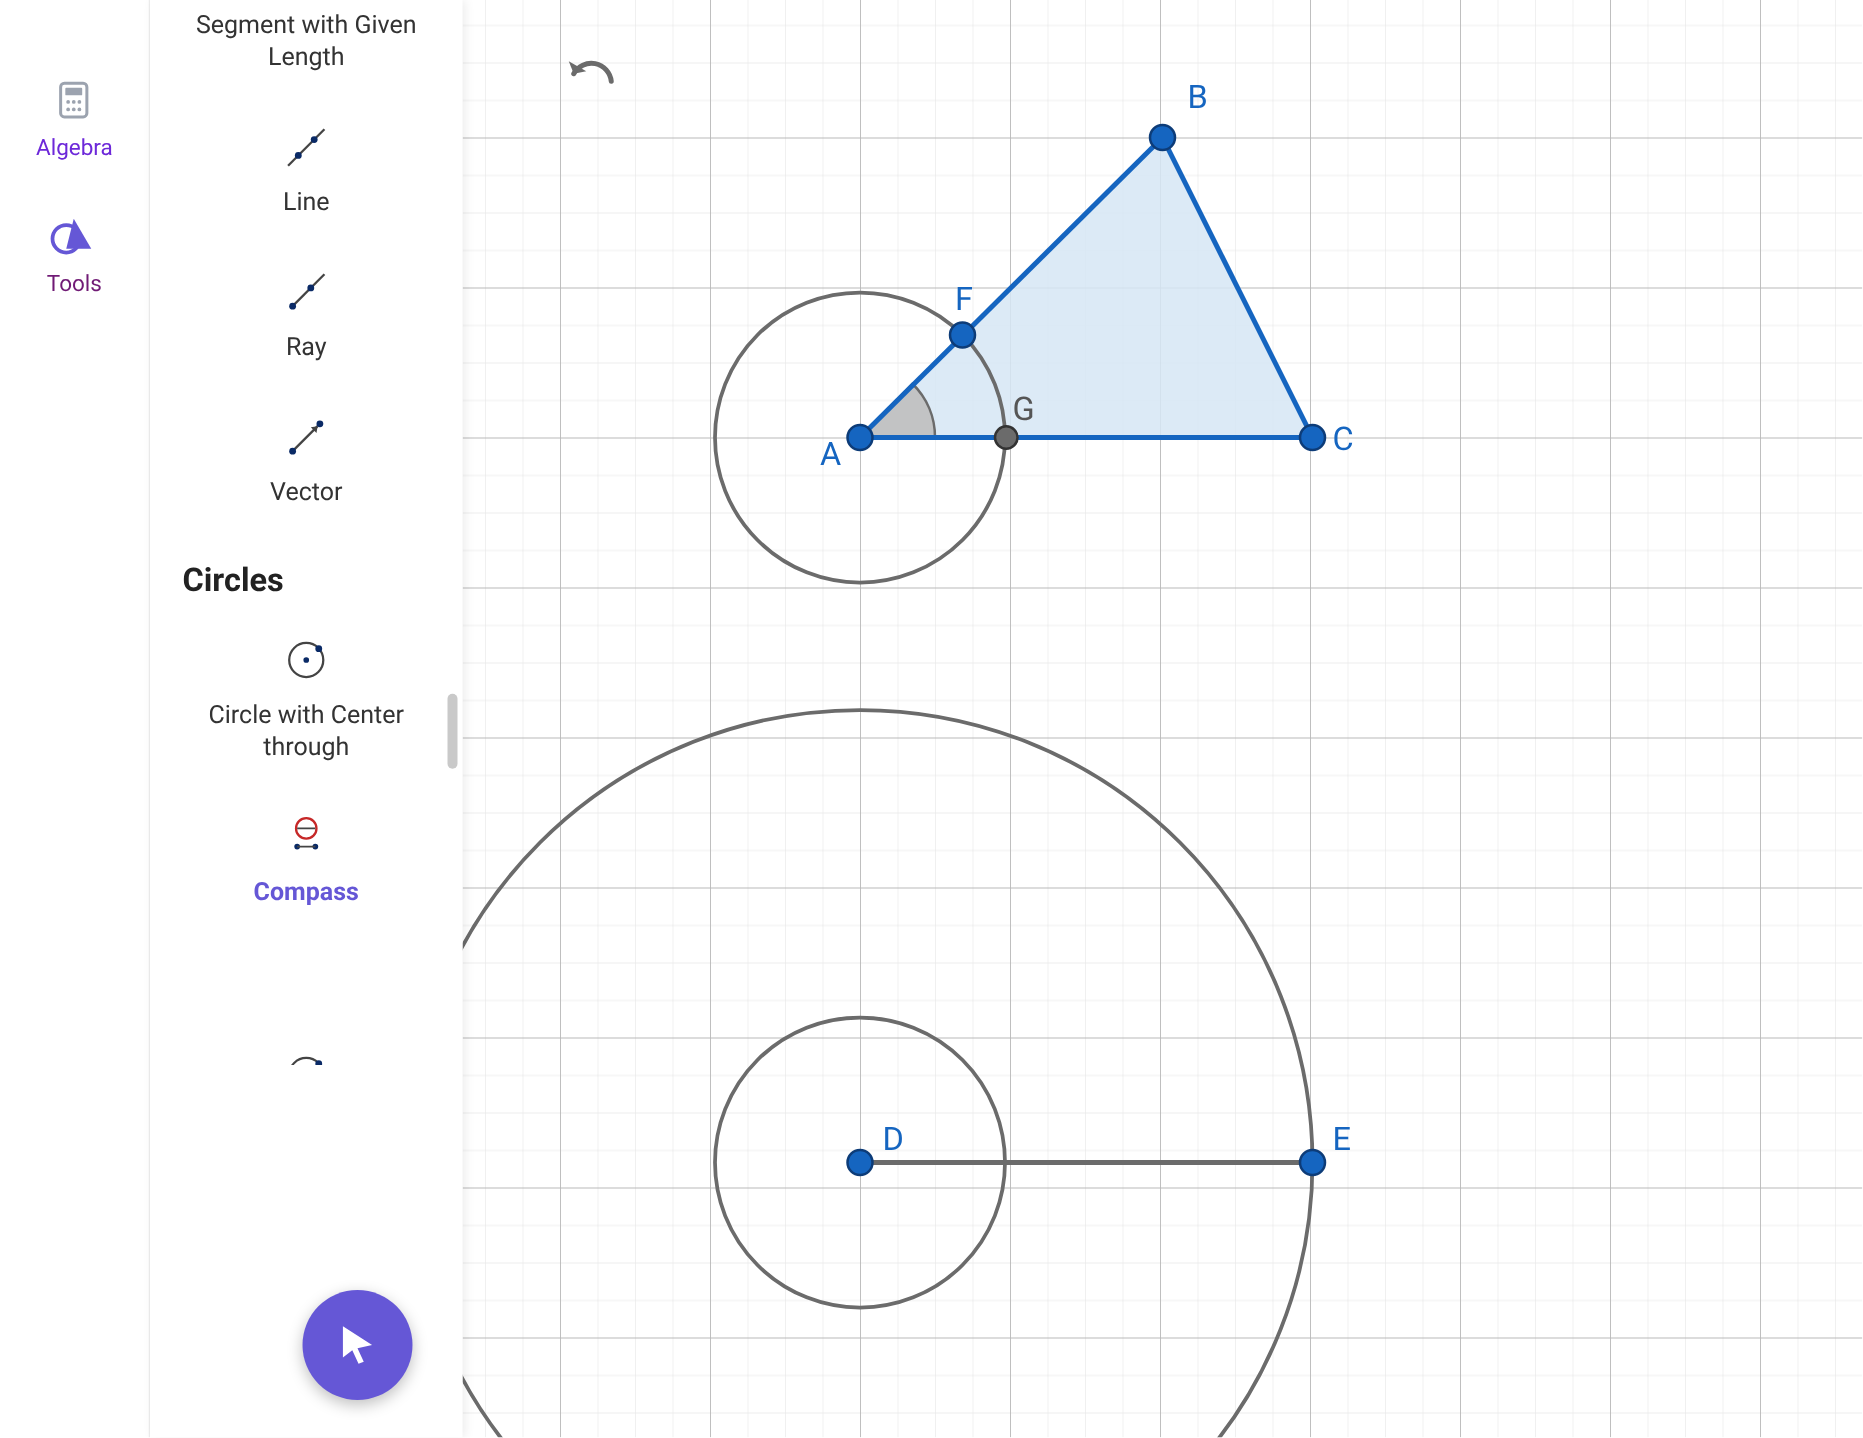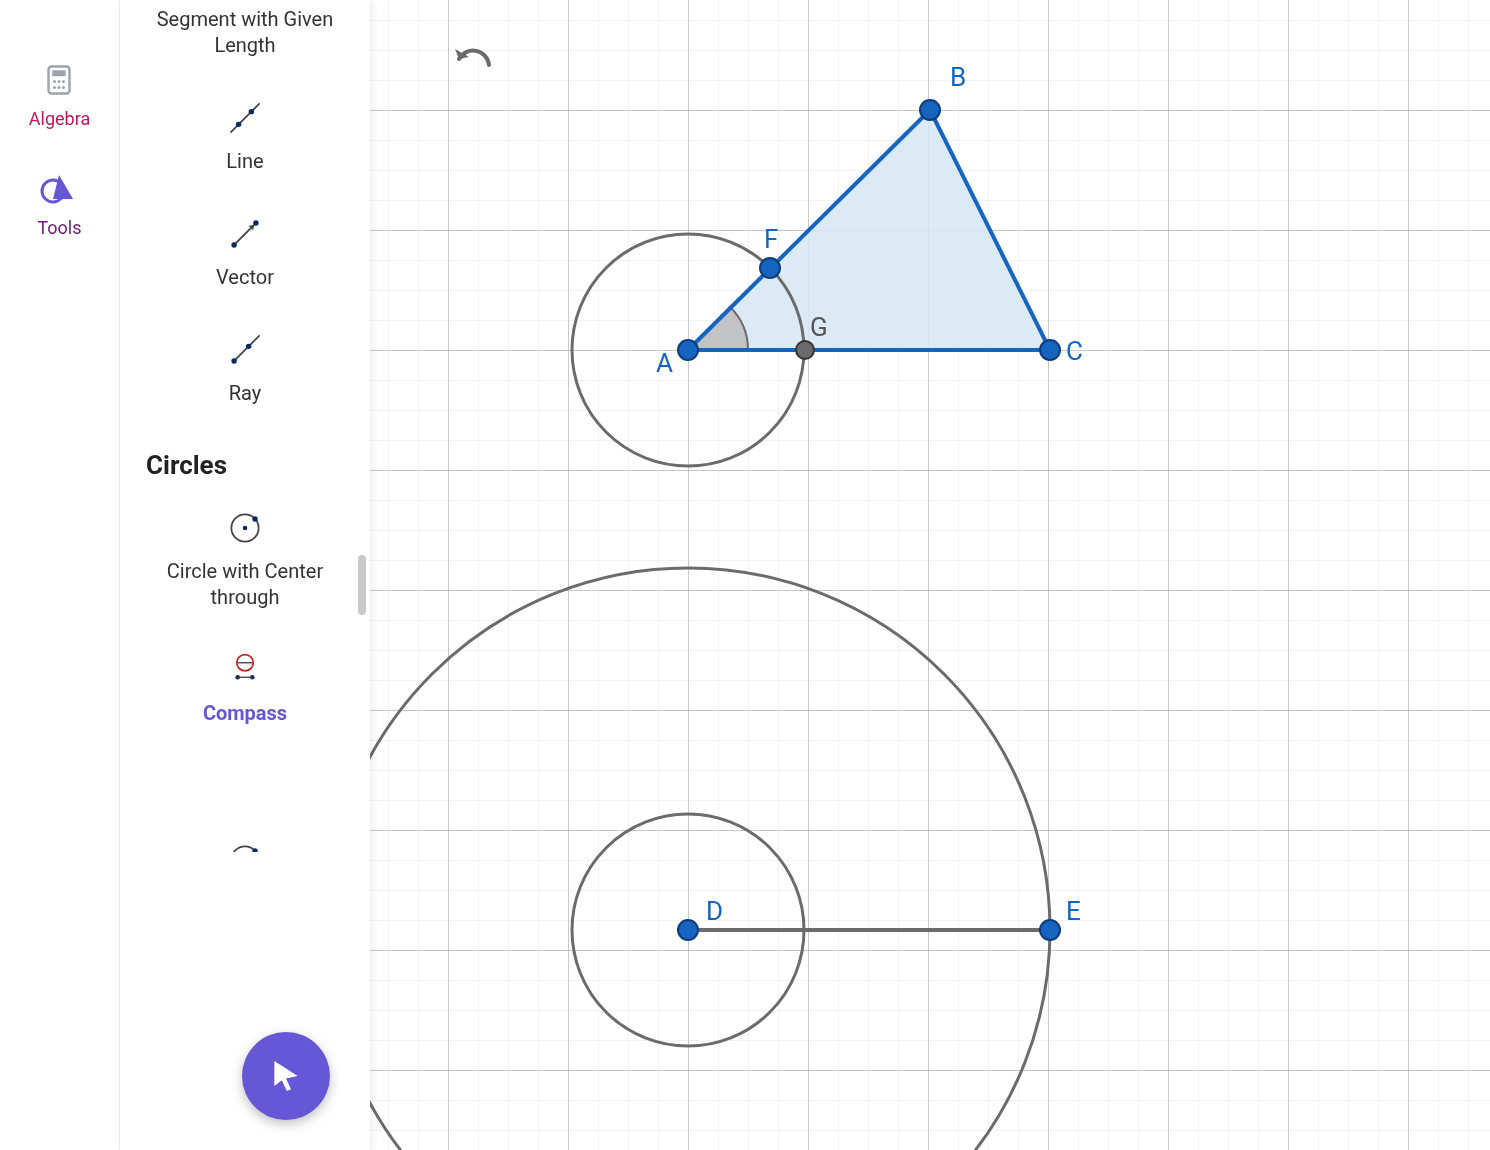--- a/index.html
+++ b/index.html
@@ -1,21 +1,21 @@
 <!DOCTYPE html>
 <html><head>
 <meta charset="utf-8">
 <style>
   * { box-sizing: border-box; margin: 0; padding: 0; }
   html, body { width: 100%; height: 100%; font-family: -apple-system, BlinkMacSystemFont, "Segoe UI", Roboto, Arial, sans-serif; background: #fff; overflow: hidden; }
   .app { display: flex; width: 1490px; height: 1150px; position: relative; }
   
   
   .left-rail { width: 120px; background: #fff; display: flex; flex-direction: column; align-items: center; padding-top: 60px; gap: 40px; border-right: 1px solid #eee; }
-  .rail-item { display: flex; flex-direction: column; align-items: center; gap: 8px; cursor: pointer; color: #be185d; font-size: 18px; }
+  .rail-item { display: flex; flex-direction: column; align-items: center; gap: 8px; cursor: pointer; color: #6d28d9; font-size: 18px; }
   .rail-item.active { color: #701a75; }
   .rail-icon { width: 40px; height: 40px; display: flex; align-items: center; justify-content: center; }
   
   
   .tools-panel { width: 250px; background: #fff; box-shadow: 2px 0 8px rgba(0,0,0,0.08); display: flex; flex-direction: column; align-items: center; padding: 12px 20px 23px 20px; overflow-y: auto; position: relative; z-index: 2; }
   .tool-item { display: flex; flex-direction: column; align-items: center; gap: 10px; cursor: pointer; color: #333; font-size: 20px; text-align: center; margin-bottom: 40px; width: 100%; }
   .tool-item.selected .tool-label { color: #6557d6; font-weight: 700; }
   .tool-icon { width: 40px; height: 40px; display: flex; align-items: center; justify-content: center; }
   .tool-label { line-height: 1.3; }
   .section-header { align-self: flex-start; font-size: 26px; color: #222; margin: 4px 0 28px 6px; font-weight: 700; }
@@ -75,38 +75,38 @@
           <circle cx="15" cy="29" r="3" fill="#0a2a66"></circle>
           <circle cx="29" cy="15" r="3" fill="#0a2a66"></circle>
         </svg>
       </div>
       <div class="tool-label">Line</div>
     </div>
 
     <div class="tool-item">
       <div class="tool-icon">
         <svg width="44" height="44" viewBox="0 0 44 44">
+          <line x1="10" y1="34" x2="38" y2="6" stroke="#444" stroke-width="2"></line>
+          <circle cx="10" cy="34" r="3" fill="#0a2a66"></circle>
+          <circle cx="26" cy="18" r="3" fill="#0a2a66"></circle>
+        </svg>
+      </div>
+      <div class="tool-label">Ray</div>
+    </div>
+
+    <div class="tool-item">
+      <div class="tool-icon">
+        <svg width="44" height="44" viewBox="0 0 44 44">
           <line x1="10" y1="34" x2="32" y2="12" stroke="#444" stroke-width="2"></line>
           <path d="M32 12 L26 13 L31 18 Z" fill="#444"></path>
           <circle cx="10" cy="34" r="3" fill="#0a2a66"></circle>
           <circle cx="34" cy="10" r="3" fill="#0a2a66"></circle>
         </svg>
       </div>
       <div class="tool-label">Vector</div>
-    </div>
-
-    <div class="tool-item">
-      <div class="tool-icon">
-        <svg width="44" height="44" viewBox="0 0 44 44">
-          <line x1="10" y1="34" x2="38" y2="6" stroke="#444" stroke-width="2"></line>
-          <circle cx="10" cy="34" r="3" fill="#0a2a66"></circle>
-          <circle cx="26" cy="18" r="3" fill="#0a2a66"></circle>
-        </svg>
-      </div>
-      <div class="tool-label">Ray</div>
     </div>
 
     <div class="section-header">Circles</div>
 
     <div class="tool-item">
       <div class="tool-icon">
         <svg width="44" height="44" viewBox="0 0 44 44">
           <circle cx="22" cy="22" r="15" stroke="#444" stroke-width="2" fill="none"></circle>
           <circle cx="22" cy="22" r="2.5" fill="#0a2a66"></circle>
           <circle cx="33" cy="12" r="3" fill="#0a2a66"></circle>

